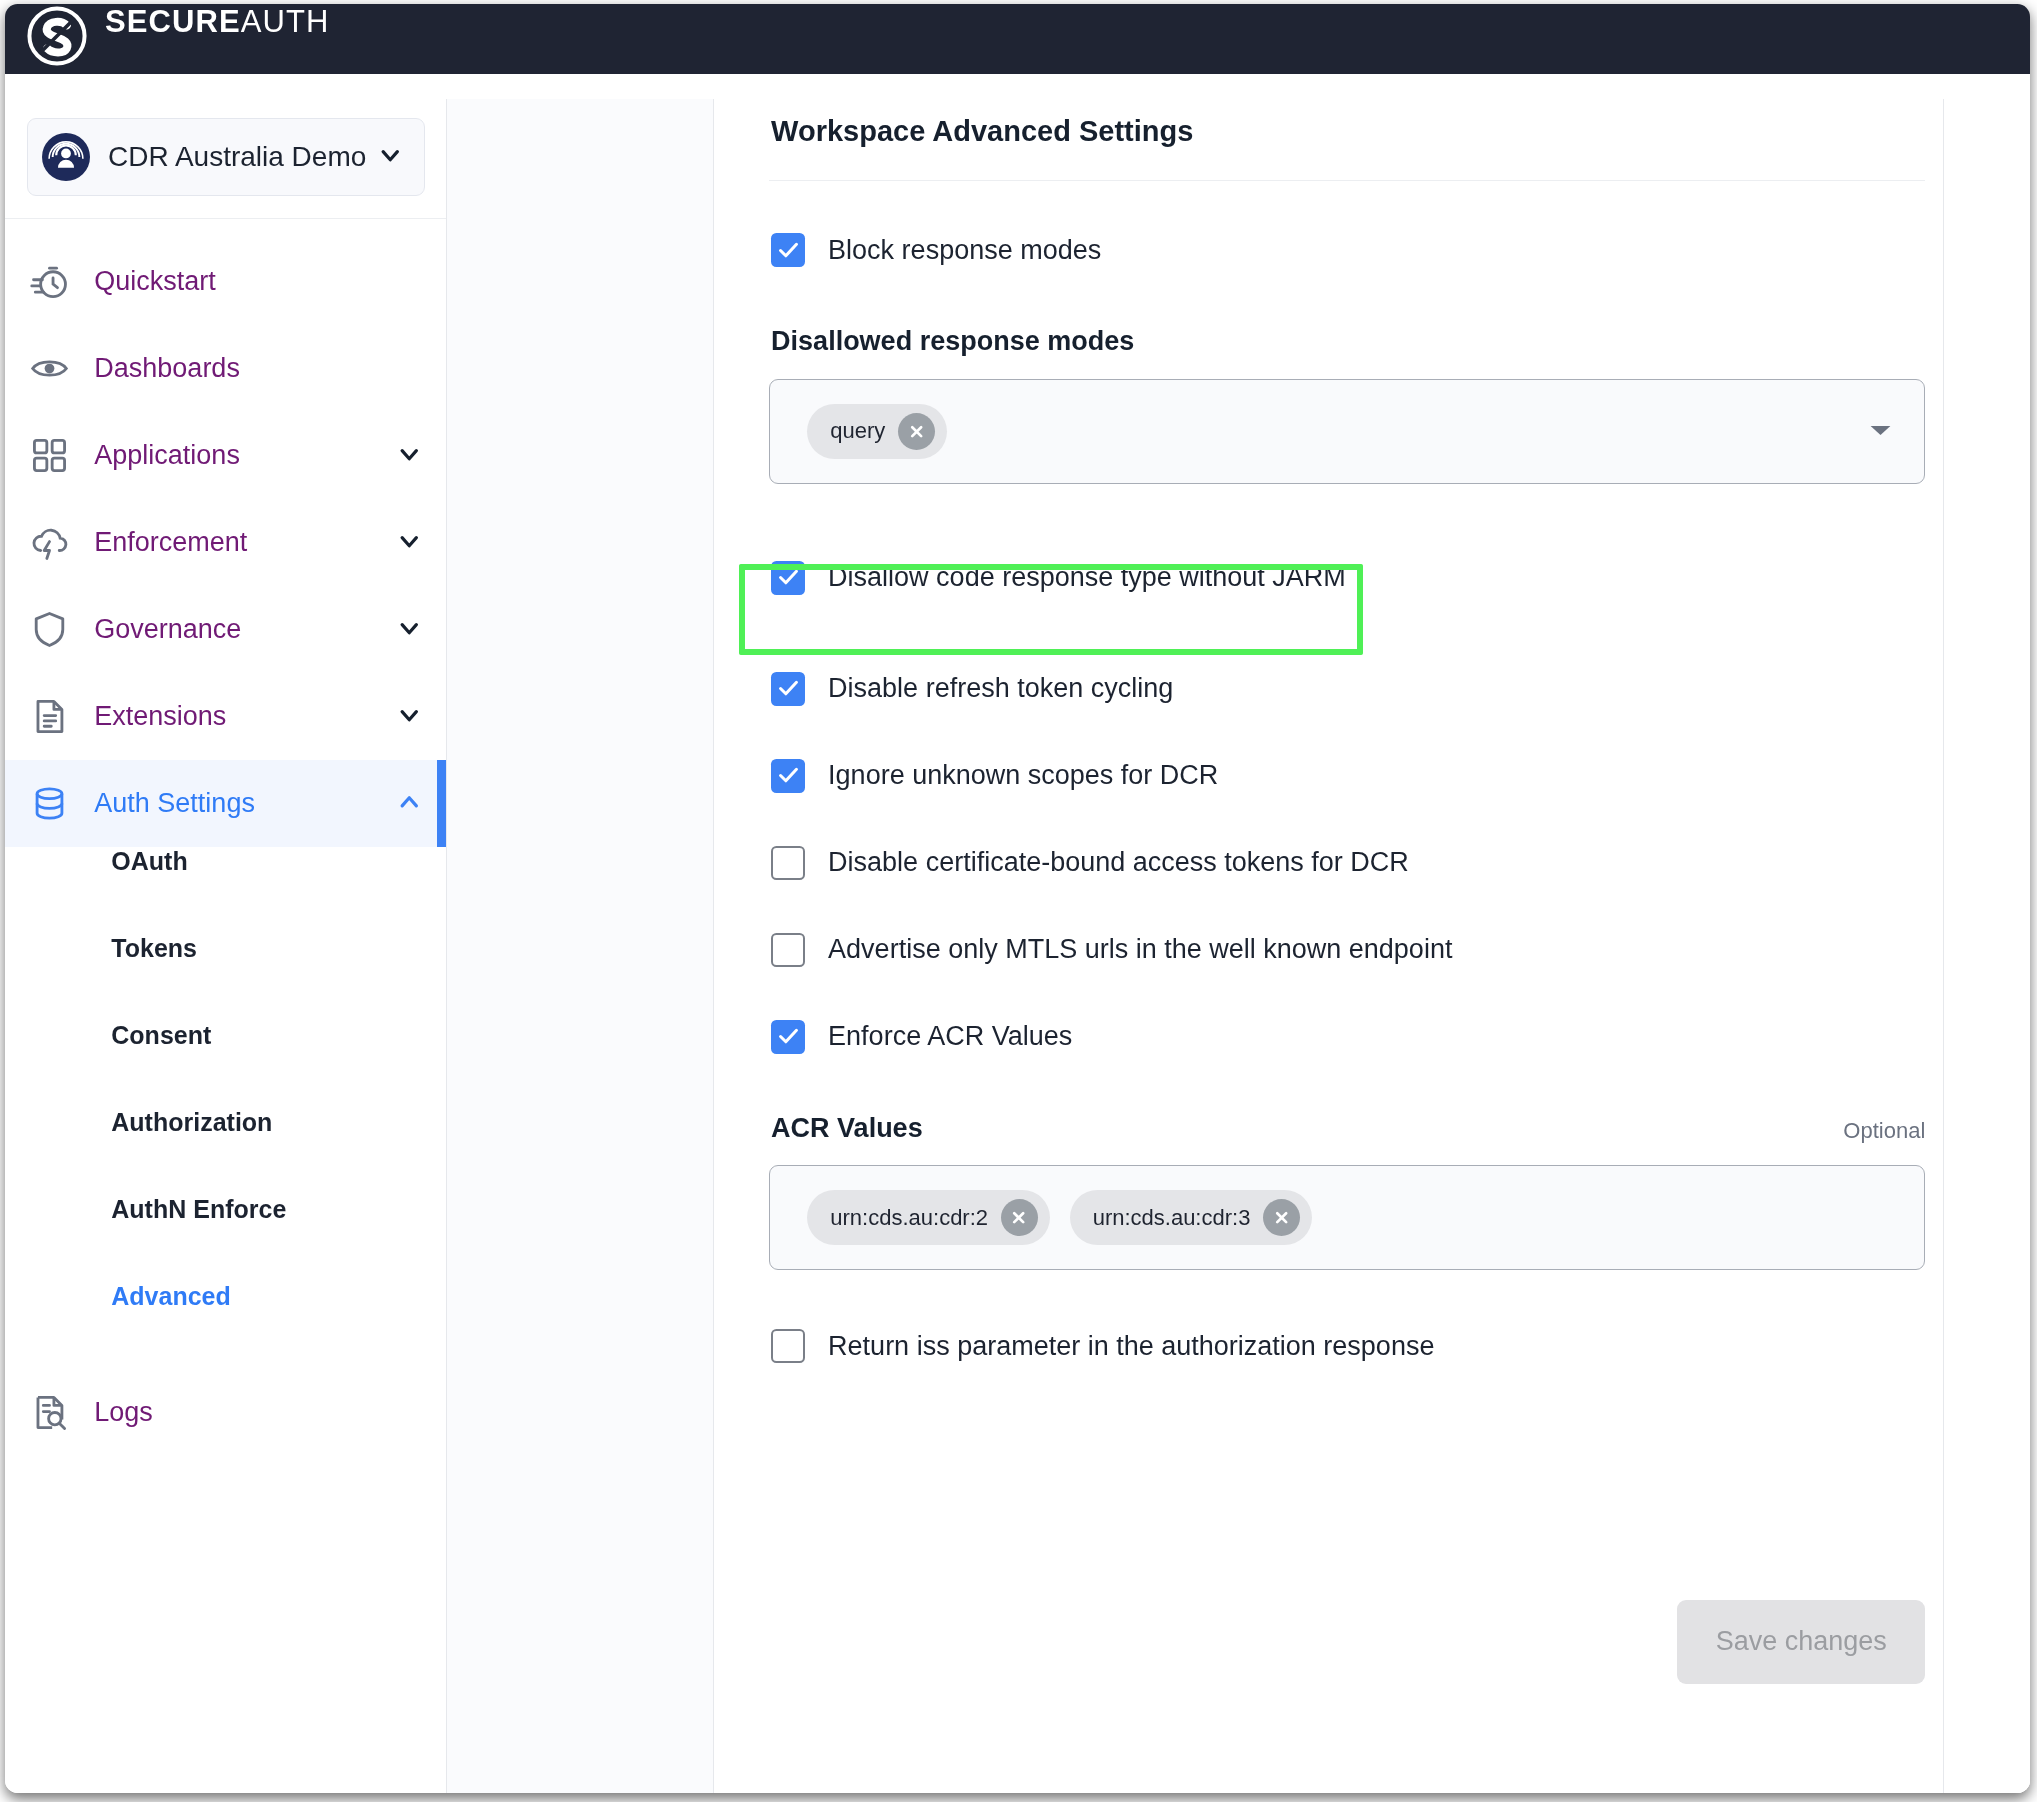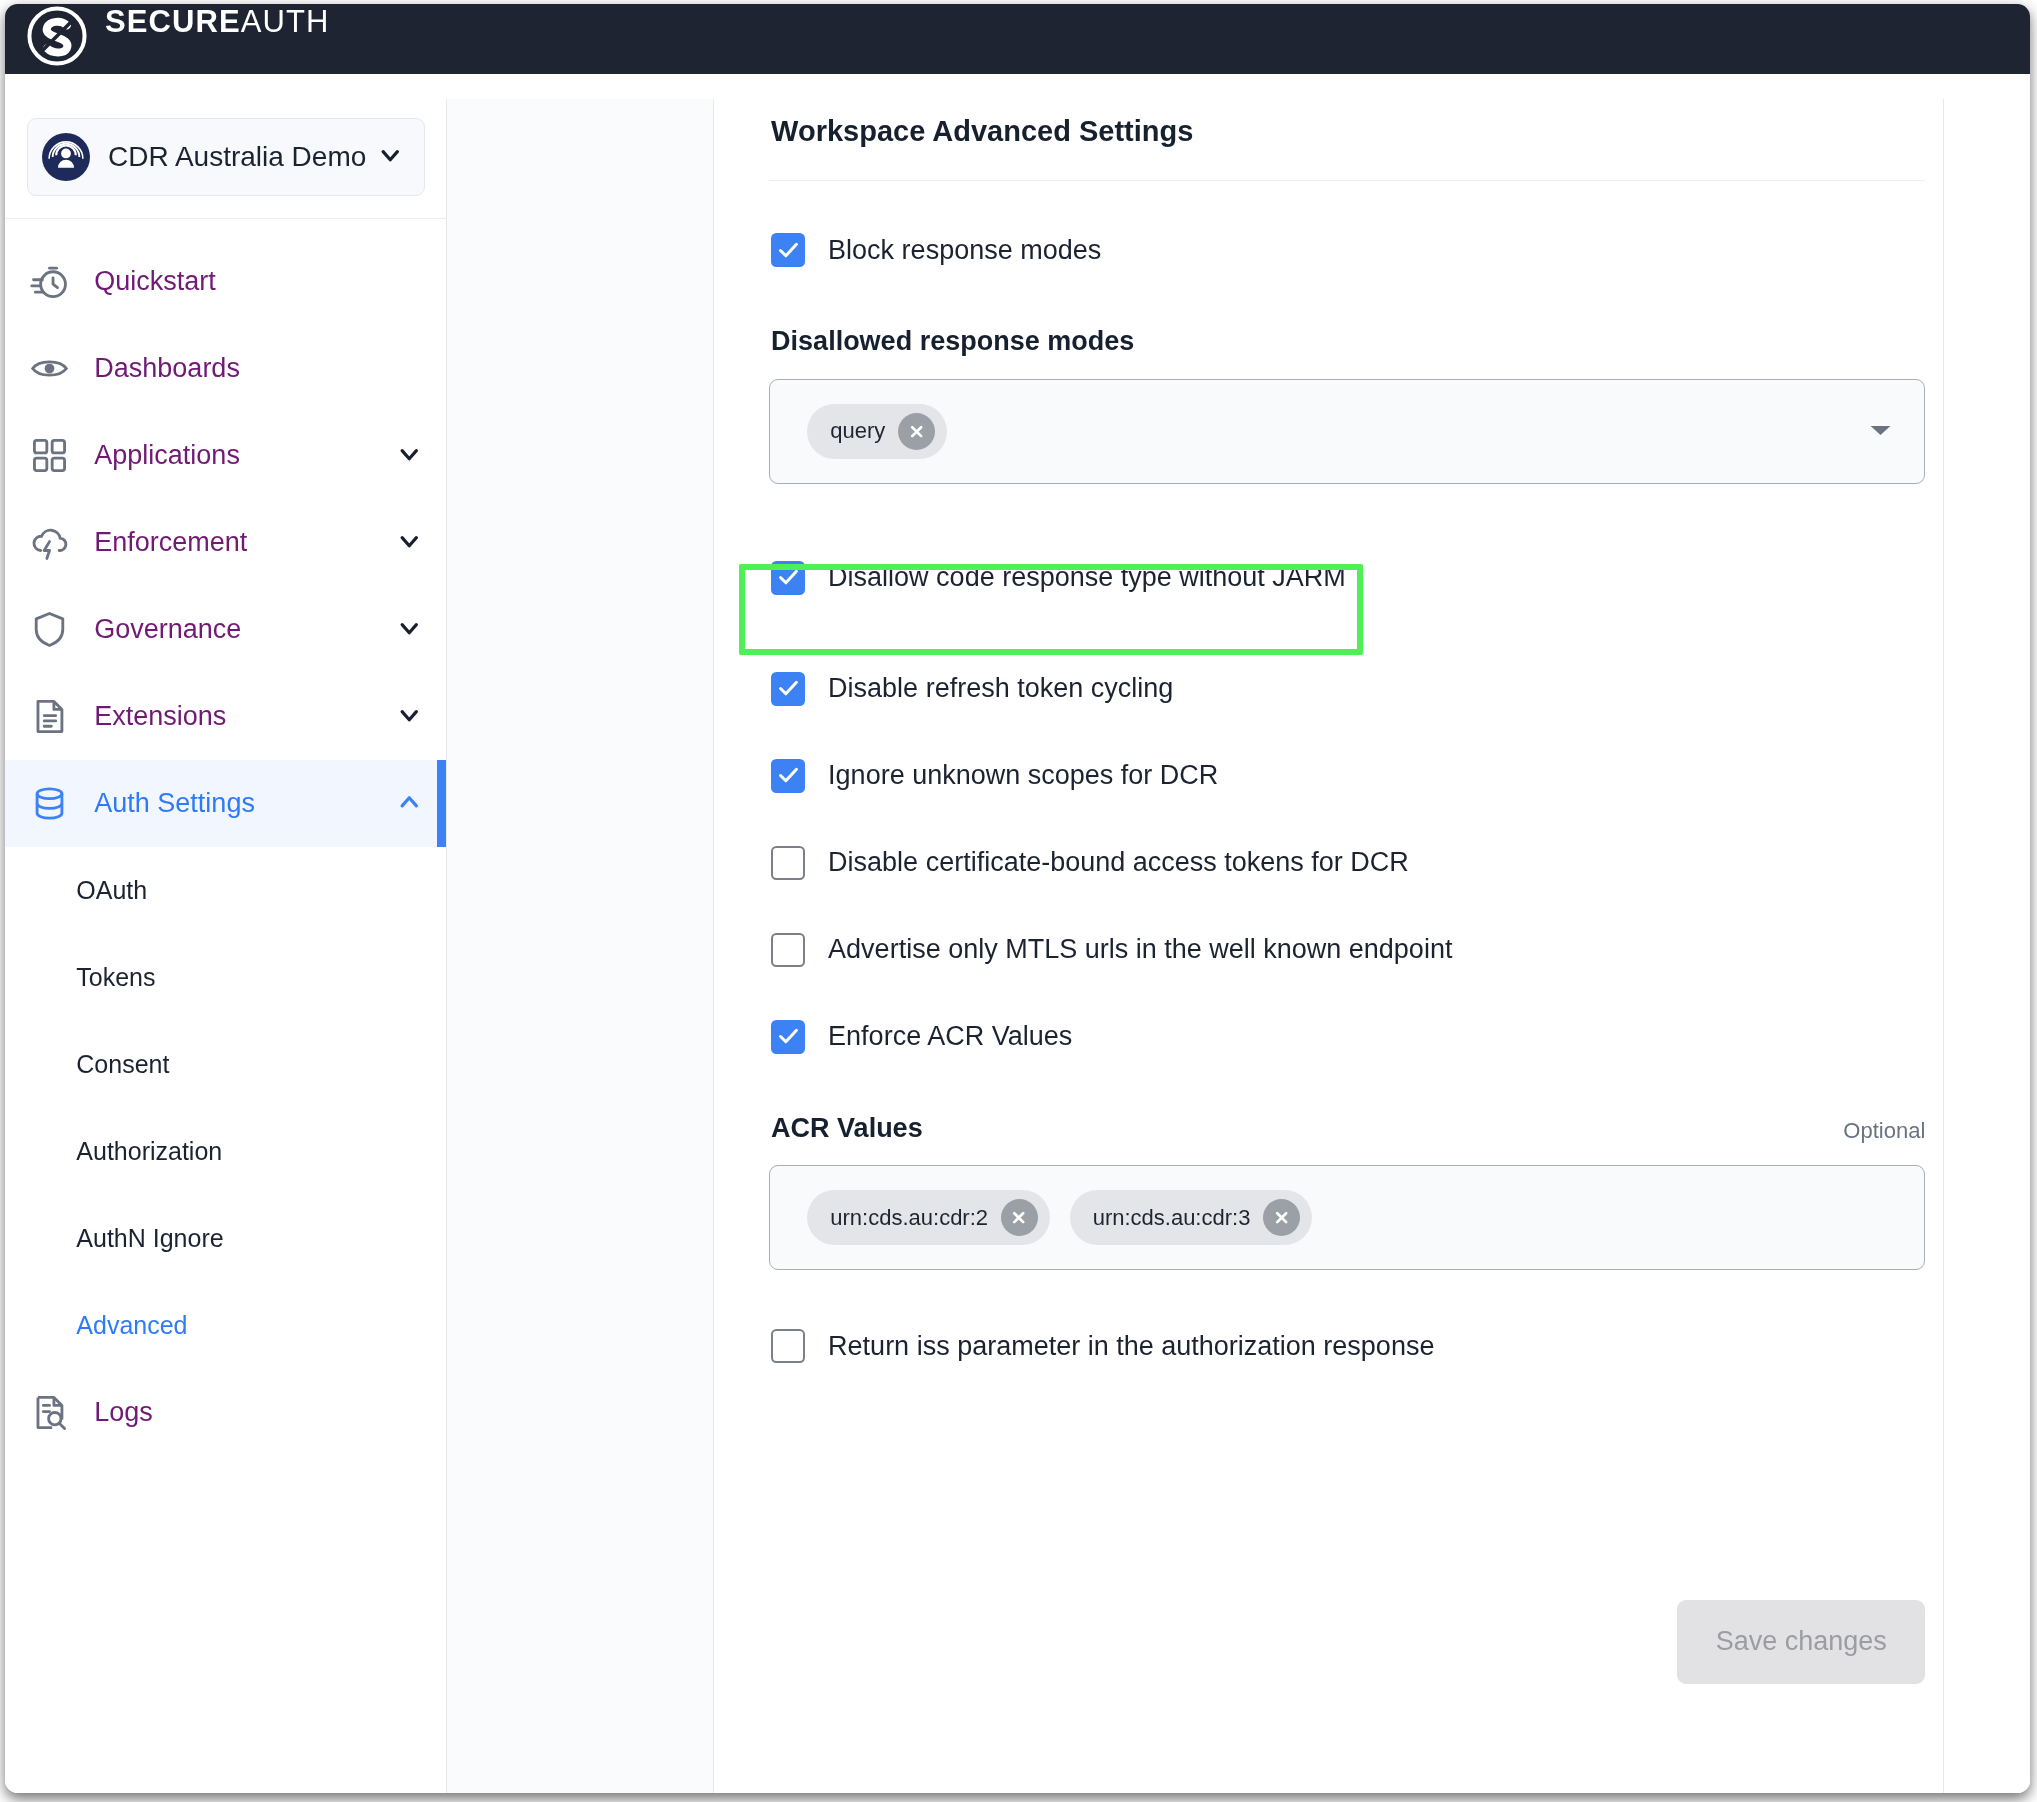--- a/index.html
+++ b/index.html
@@ -91,24 +91,25 @@
     white-space: nowrap;
   }
   .nav-item.active { background: #f2f6fe; }
   .nav-item.active::after {
     content: ""; position: absolute; right: 0; top: 0;
     width: 9px; height: 100%; background: #3d82f5;
   }
   .nav-item.active .nav-label { color: #2f7bf6; }
 
   .sub-item {
-    display: flex; align-items: center;
+    display: flex; align-items: flex-start;
     height: 87px;
-    padding-left: 71px;
+    padding-left: 106px;
     cursor: pointer;
+    font-weight: bold;
   }
   .sub-item .sub-label {
     font-size: 25px;
     color: #1c2330;
     white-space: nowrap;
   }
   .sub-item.active .sub-label { color: #2f7bf6; }
 
   
   #mid-panel {
@@ -386,21 +387,21 @@
       <div class="sub-item">
         <span class="sub-label">Tokens</span>
       </div>
       <div class="sub-item">
         <span class="sub-label">Consent</span>
       </div>
       <div class="sub-item">
         <span class="sub-label">Authorization</span>
       </div>
       <div class="sub-item">
-        <span class="sub-label">AuthN Ignore</span>
+        <span class="sub-label">AuthN Enforce</span>
       </div>
       <div class="sub-item active">
         <span class="sub-label">Advanced</span>
       </div>
 
       <div class="nav-item">
         <span class="nav-icon">
           <svg width="39" height="39" viewBox="0 0 44 44">
             <path d="M9 5 L27 5 L36 14 L36 30 M9 5 L9 39 L25 39" fill="none" stroke="#6b7280" stroke-width="3.2" stroke-linejoin="round"></path>
             <path d="M27 5 L27 14 L36 14" fill="none" stroke="#6b7280" stroke-width="3.2" stroke-linejoin="round"></path>

